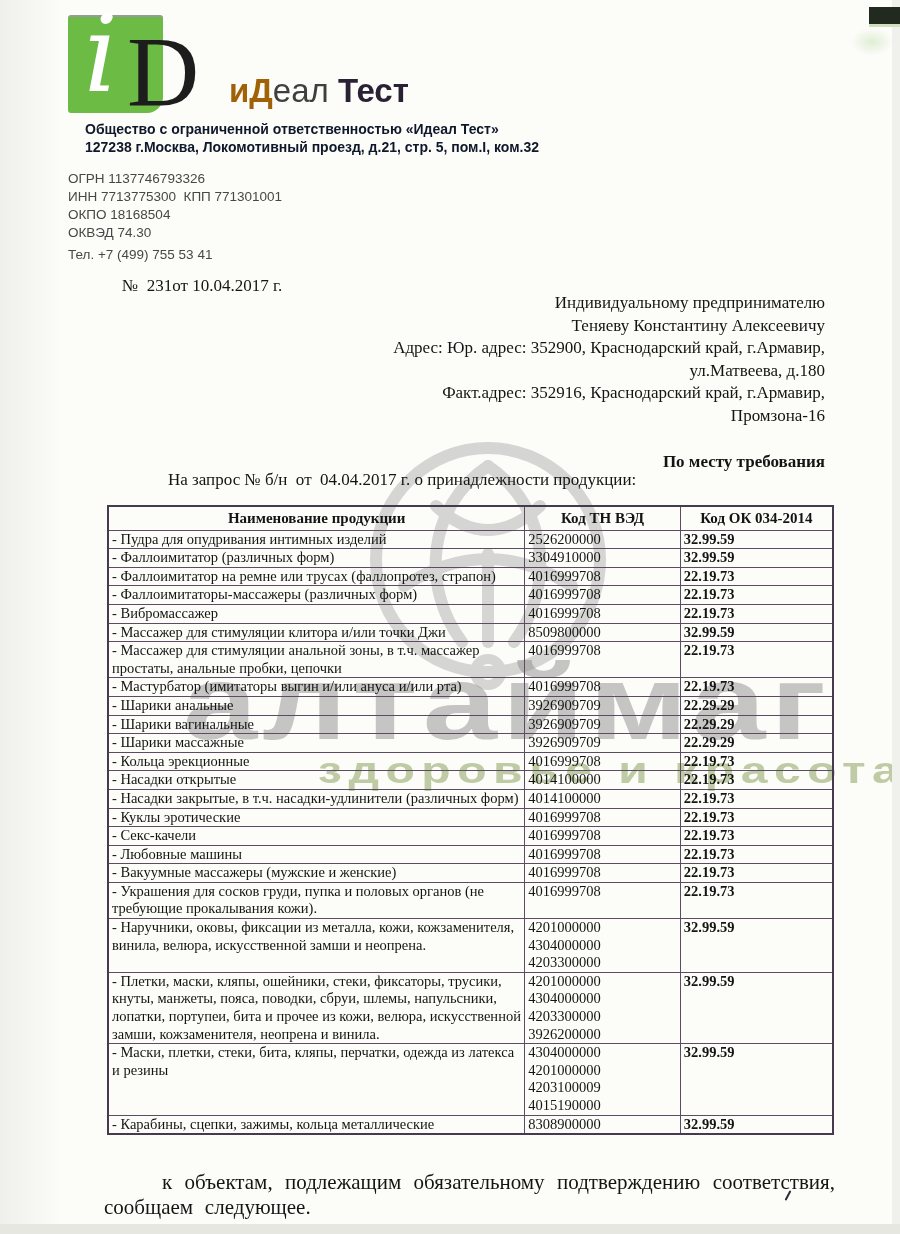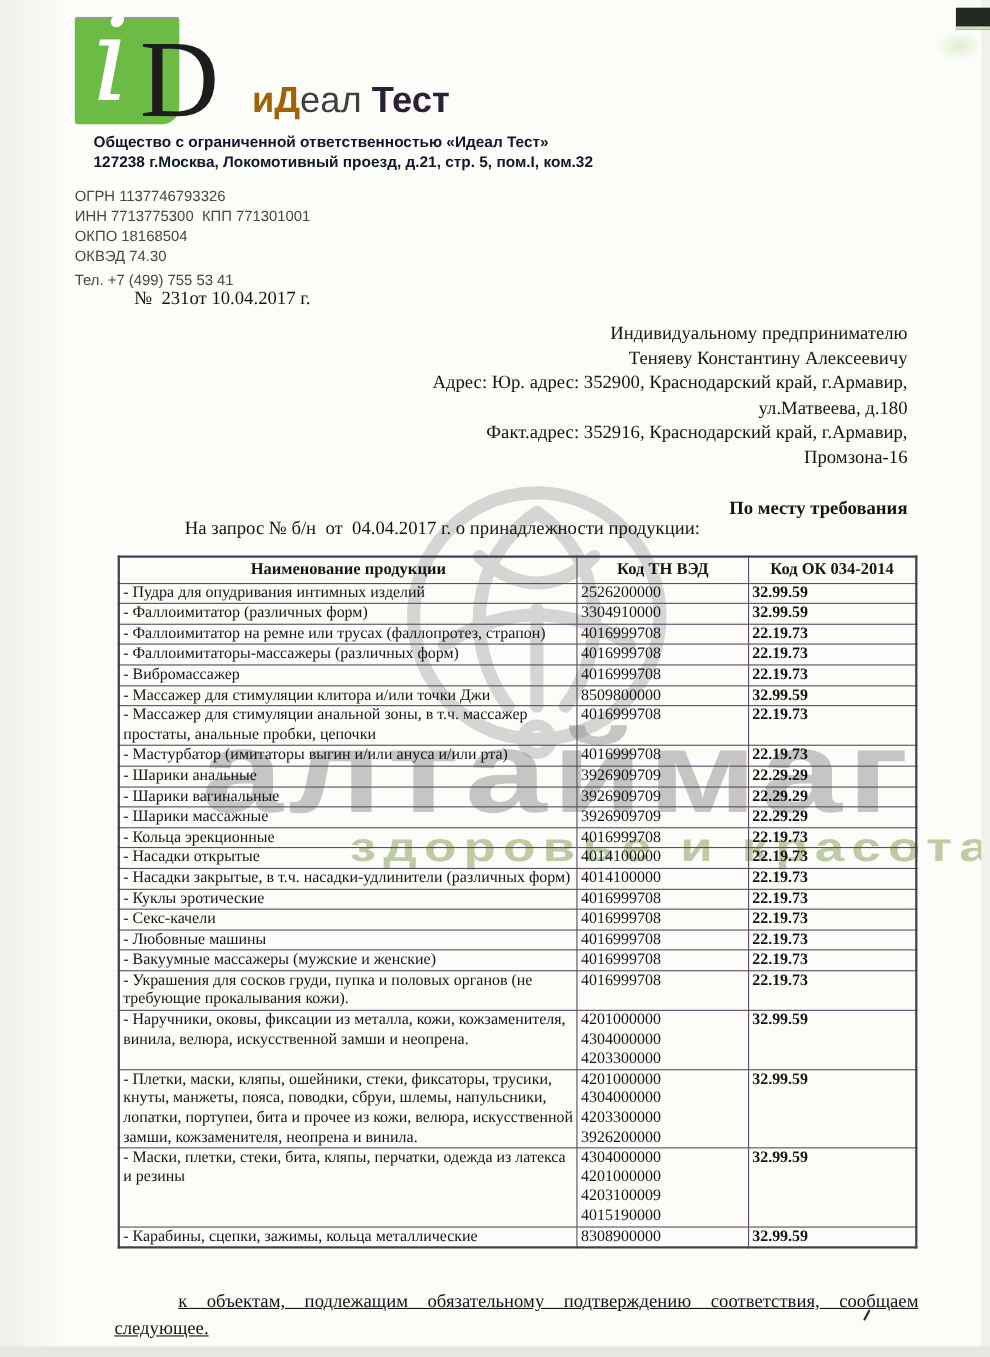--- a/index.html
+++ b/index.html
@@ -43,42 +43,42 @@
   .wordmark{position:absolute;left:229px;top:74px;font-family:"Liberation Sans",sans-serif;
     font-size:33px;line-height:1;white-space:nowrap;}
   .wordmark .wm-green{color:#a16207;font-weight:700;}
   .wordmark .wm-dark{color:#3f3f3f;font-weight:400;}
   .wordmark .wm-bold{color:#2b2135;font-weight:700;}
   .company-line{position:absolute;left:85px;font-family:"Liberation Sans",sans-serif;
     font-size:14px;font-weight:700;color:#0f172a;}
   .reg-line{position:absolute;left:68px;font-family:"Liberation Sans",sans-serif;
     font-size:13.5px;font-weight:400;color:#474747;}
   
-  .doc-number{position:absolute;left:122px;top:261px;font-size:17px;}
+  .doc-number{position:absolute;left:122px;top:276px;font-size:17px;}
   .recipient{position:absolute;right:75px;top:292px;text-align:right;
     font-size:17px;line-height:22.5px;}
   .delivery-note{position:absolute;right:75px;top:452px;font-size:17px;font-weight:700;}
   .request-line{position:absolute;left:168px;top:470px;font-size:17px;}
   
   .tbl-wrap{position:absolute;left:107px;top:505px;width:727px;border-radius:27px;}
   table.products{border-collapse:collapse;width:100%;background:transparent;
     border:2px solid #463a4e;}
   table.products th, table.products td{
     border:1px solid #5d4a63;vertical-align:top;
     font-family:"Liberation Serif",serif;font-size:14.5px;line-height:17.6px;
     padding:0 3px;}
   table.products th{font-weight:700;font-size:15px;text-align:center;
     padding:3px 2px 2px 2px;}
   td.c-name{width:415px;padding-left:5px;}
   td.c-code{width:150px;padding-left:9px;}
   td.c-ok{width:147px;padding-left:9px;font-weight:700;}
   
   .footer-par{position:absolute;left:104px;top:1170px;width:731px;
-    font-size:17px;line-height:25px;text-align:justify;text-indent:58px;
-    word-spacing:6.5px;text-decoration:underline;}
+    font-size:21px;line-height:25px;text-align:justify;text-indent:58px;
+    word-spacing:6.5px;}
 </style>
 </head>
 <body>
 
 <div class="watermark-layer">
   <svg class="wm-emblem" width="260" height="260" viewBox="0 0 260 260">
     <g fill="none" stroke="#a6a6a6" stroke-width="12" stroke-linecap="round">
       <circle cx="130" cy="124" r="112"></circle>
       <path d="M130 30 C 70 70, 62 150, 104 206"></path>
       <path d="M130 30 C 190 70, 198 150, 156 206"></path>

